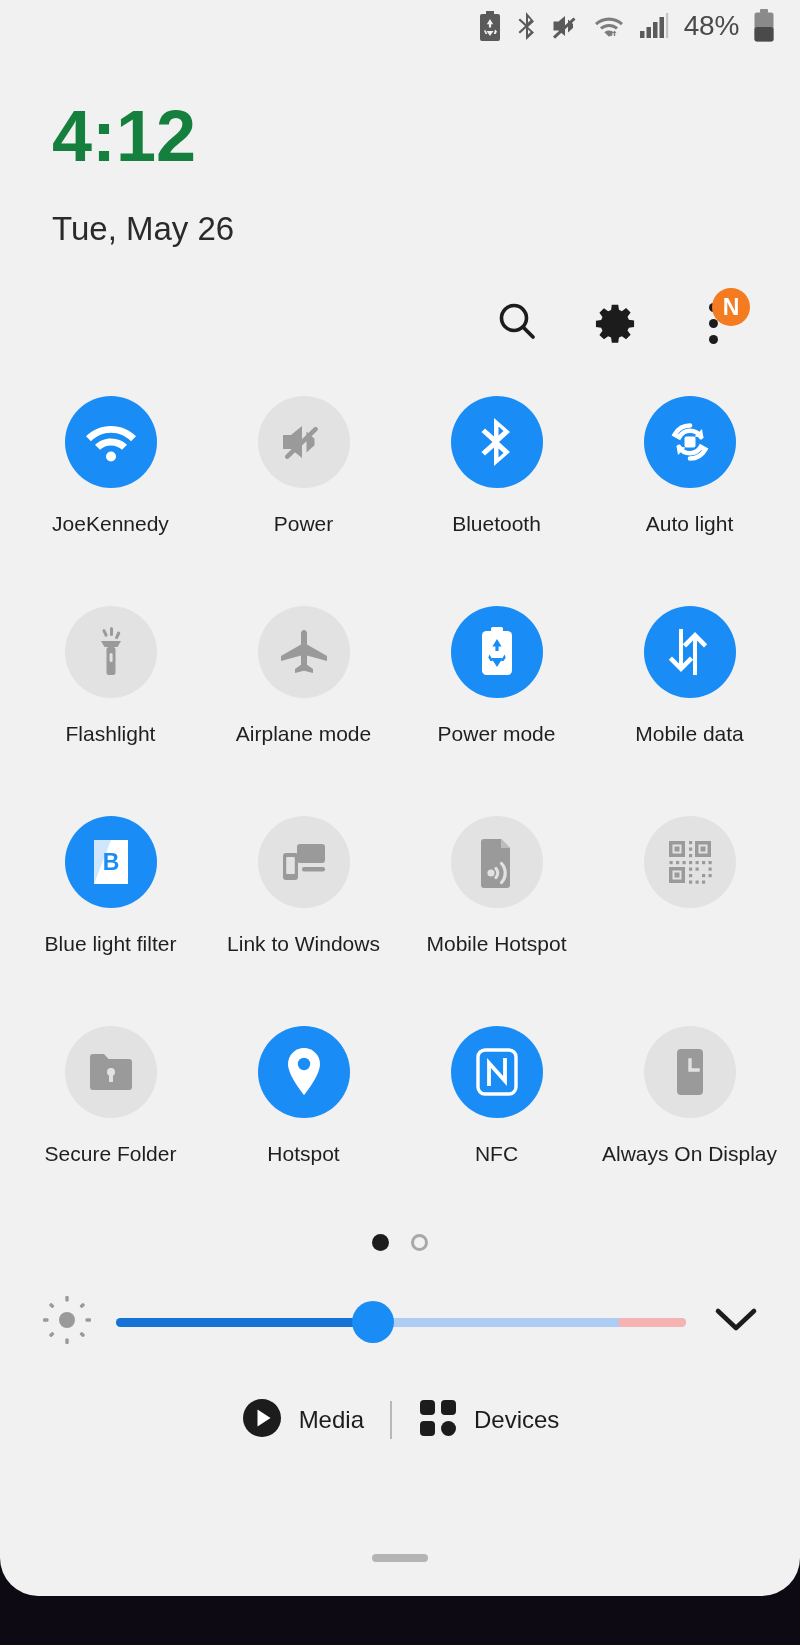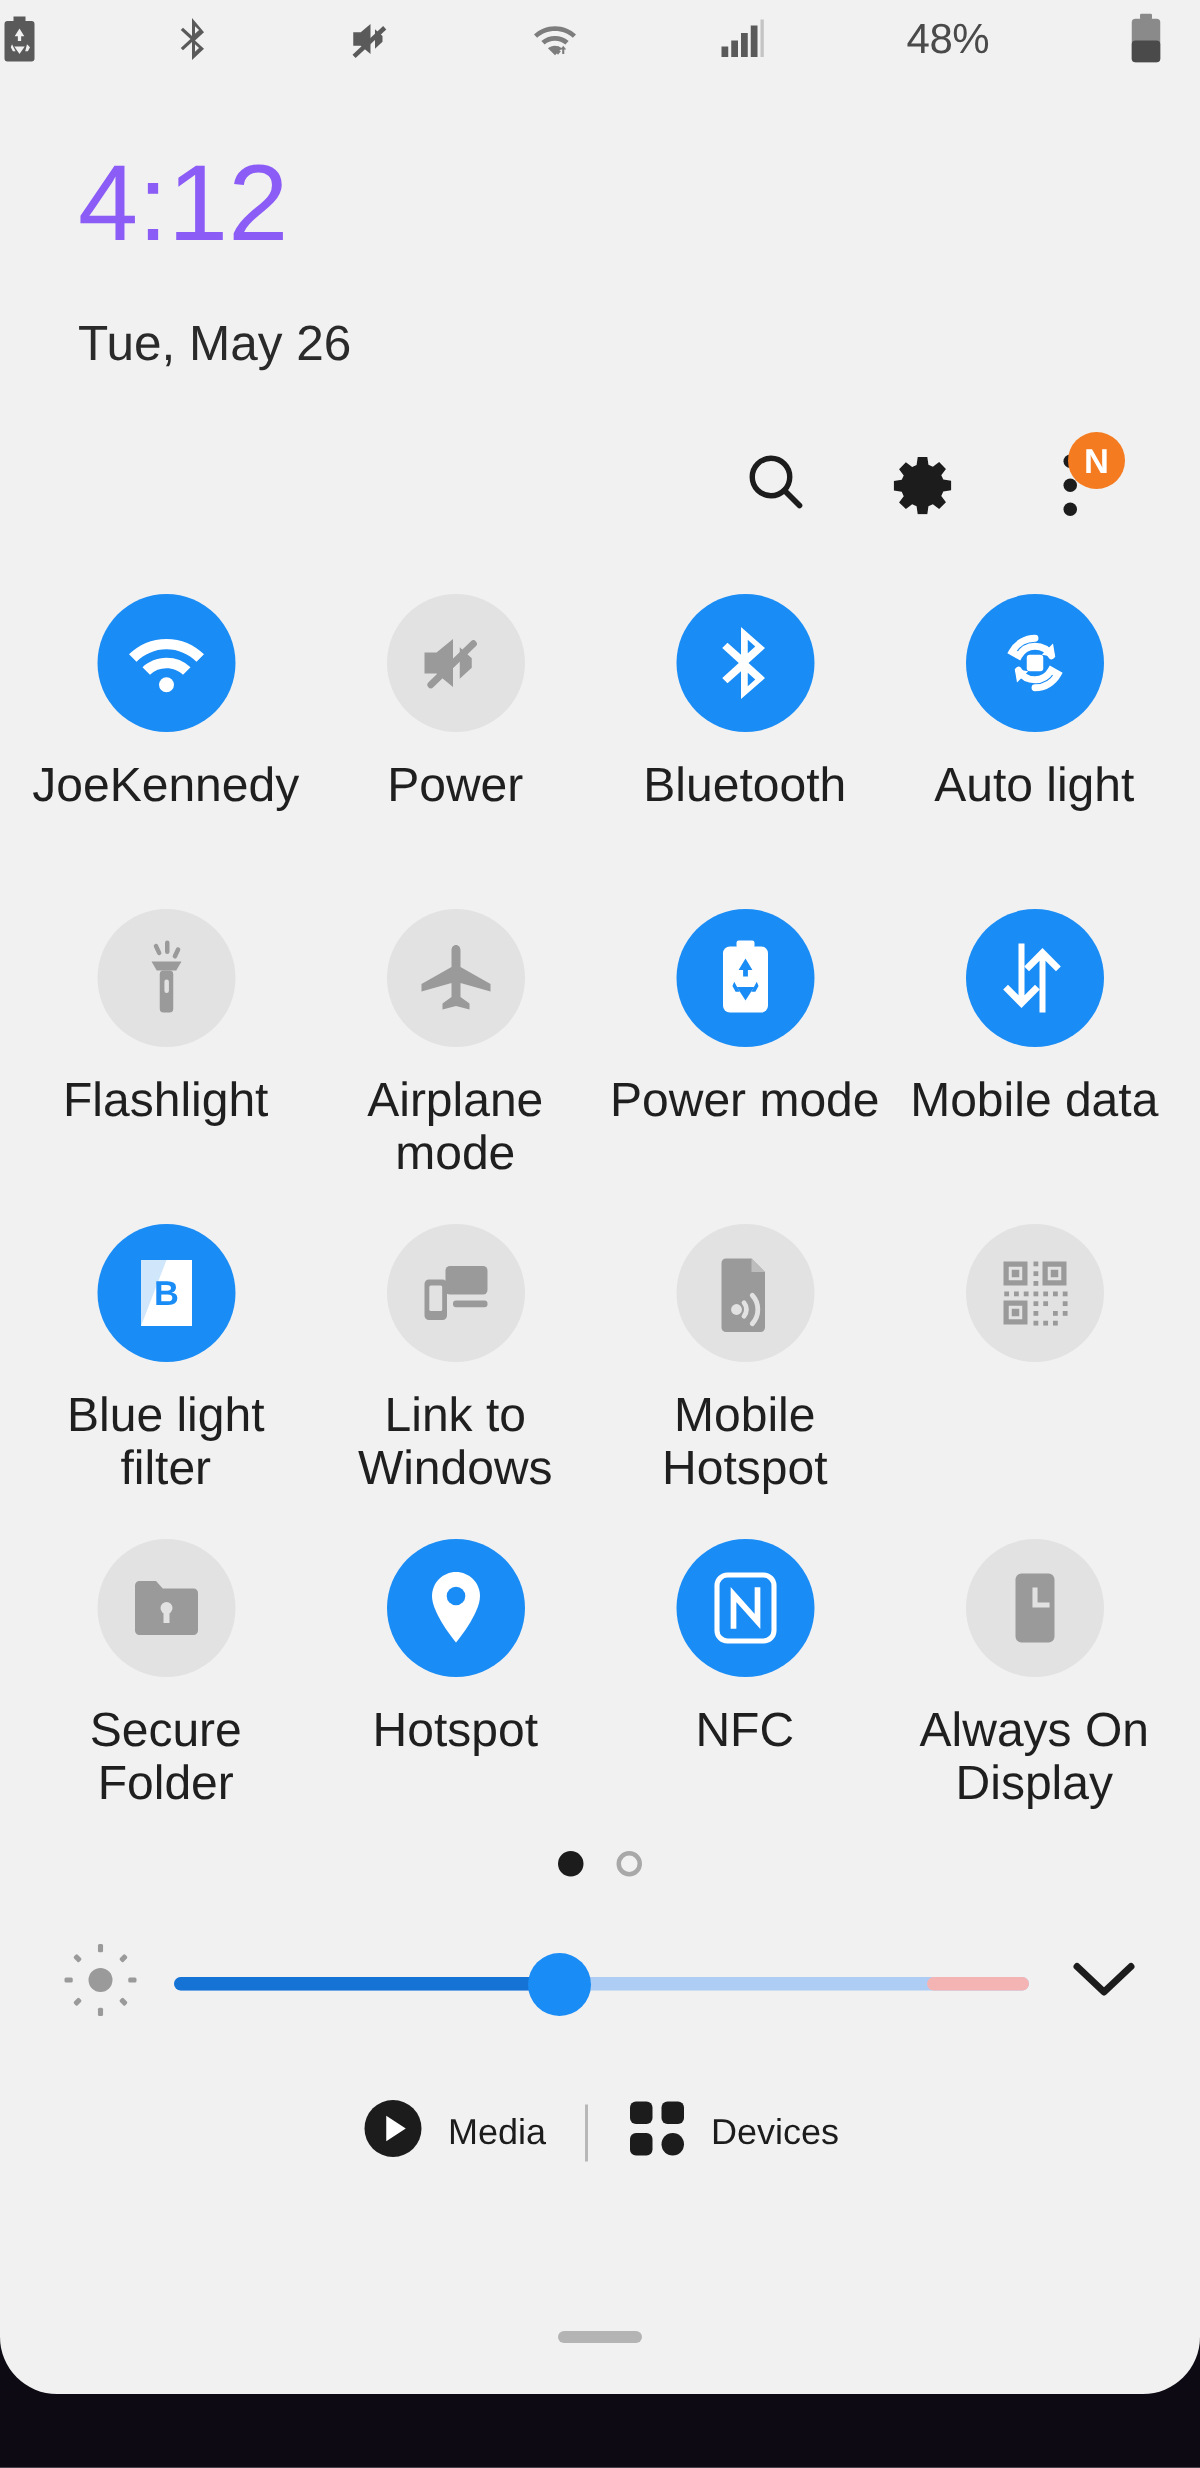--- a/index.html
+++ b/index.html
@@ -14,37 +14,37 @@
     width: 800px; height: 1596px;
     background: #f1f1f1;
     border-bottom-left-radius: 38px;
     border-bottom-right-radius: 38px;
     overflow: hidden;
   }
 
   
   #statusbar {
     height: 52px;
-    display: flex; align-items: center; justify-content: space-between;
+    display: flex; align-items: center; justify-content: flex-end;
     gap: 13px;
     padding: 0 24px 0 0;
   }
   #statusbar .si { display: flex; align-items: center; }
   #statusbar svg { display: block; }
   .batt-pct {
     font-size: 28px; color: #4a4a4a; letter-spacing: -0.3px;
     font-family: "Liberation Sans", sans-serif;
     margin-left: 2px;
   }
 
   
   #clock-area { padding: 48px 0 0 52px; }
   #clock-time {
-    font-size: 72px; line-height: 72px; color: #8b5cf6;
-    font-weight: 400; letter-spacing: 0px;
+    font-size: 72px; line-height: 72px; color: #15803d;
+    font-weight: 700; letter-spacing: 0px;
   }
   #clock-date {
     margin-top: 38px;
     font-size: 33px; color: #2a2a2a; font-weight: 400;
   }
 
   
   #header-actions {
     display: flex; align-items: center; justify-content: flex-end;
     gap: 52px;
@@ -79,21 +79,21 @@
   .tile-ic {
     width: 92px; height: 92px; border-radius: 50%;
     display: flex; align-items: center; justify-content: center;
     flex: 0 0 auto;
   }
   .tile-ic.on  { background: #1a8cf5; }
   .tile-ic.off { background: #e2e2e2; }
   .tile-ic svg { display: block; }
   .tile-lb {
     margin-top: 18px;
-    font-size: 32px; line-height: 35px; color: #1f1f1f;
+    font-size: 21px; line-height: 35px; color: #1f1f1f;
     text-align: center; max-width: 185px; font-weight: 400;
   }
 
   
   #pager {
     display: flex; align-items: center; justify-content: center;
     gap: 22px; margin-top: 8px;
   }
   #pager .pd { width: 17px; height: 17px; border-radius: 50%; }
   #pager .pd.active { background: #1c1c1c; }

